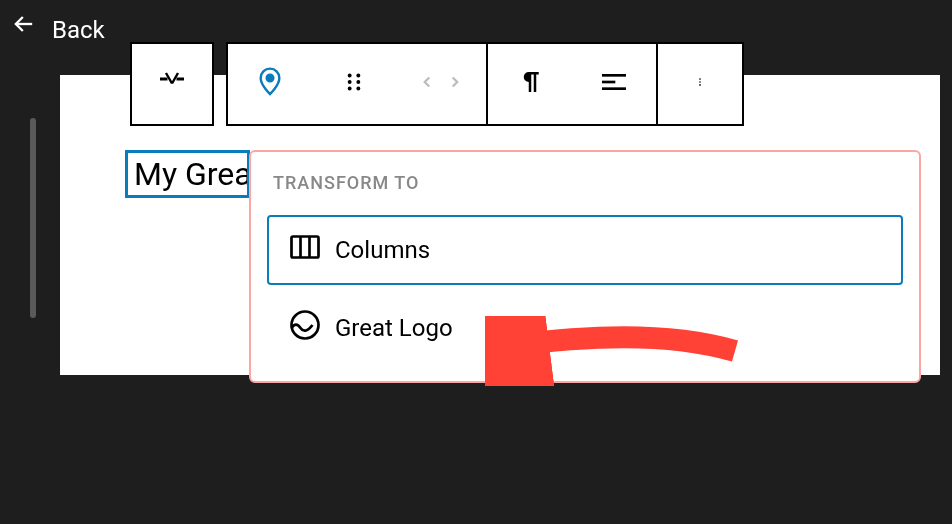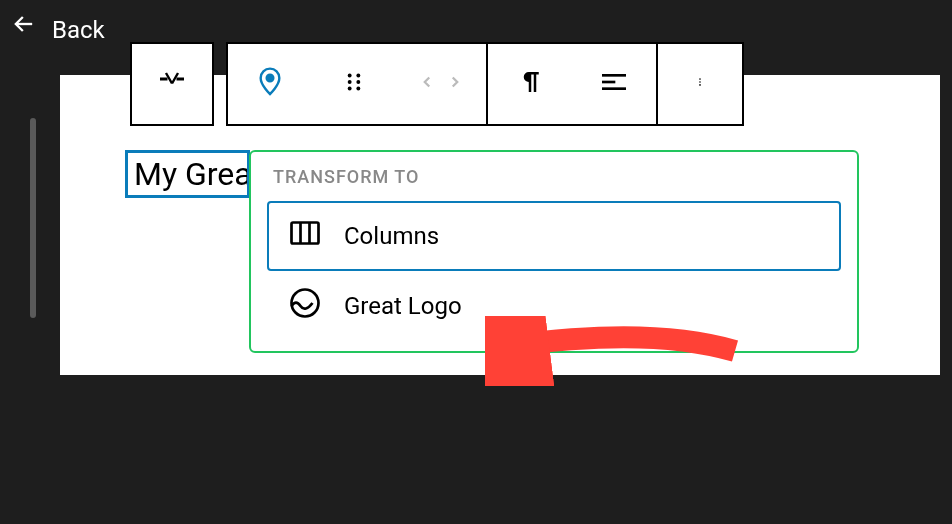--- a/index.html
+++ b/index.html
@@ -87,39 +87,39 @@
     color: #000;
     background: #fff;
     width: 125px;
     overflow: hidden;
     white-space: nowrap;
   }
   .popover {
     position: absolute;
     left: 249px;
     top: 150px;
-    width: 610px;
-    background: #fff;
-    border: 2px solid #22c55e;
+    width: 672px;
+    background: #fff;
+    border: 2px solid #fca5a5;
     border-radius: 6px;
-    padding: 8px 0 10px 0;
+    padding: 14px 0 10px 0;
   }
   .popover-heading {
     color: #888;
     font-size: 18px;
     letter-spacing: 1px;
     padding: 6px 22px 14px 22px;
     font-weight: 500;
   }
   .menu-item {
     display: flex;
     align-items: center;
-    gap: 21px;
+    gap: 12px;
     padding: 14px 20px;
-    margin: 0 16px;
+    margin: 8px 16px;
     border-radius: 4px;
     font-size: 24px;
     color: #000;
     cursor: pointer;
   }
   .menu-item.highlighted {
     border: 2px solid #0a7cba;
     padding: 12px 18px;
   }
   .menu-item svg { width: 36px; height: 36px; flex-shrink: 0; }

